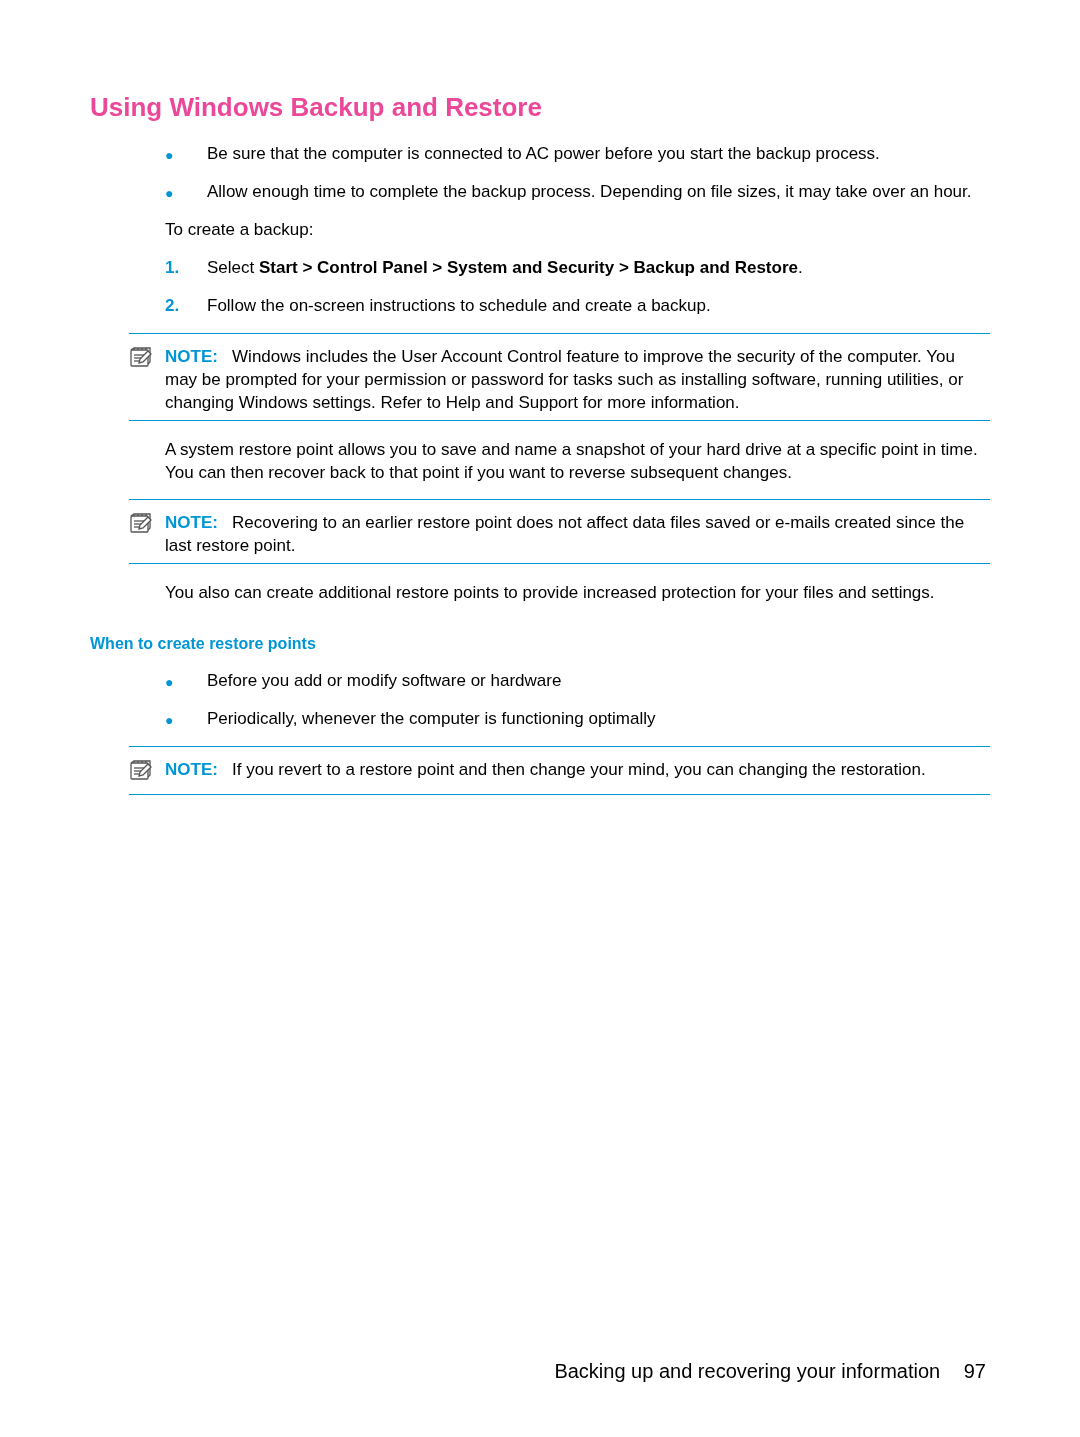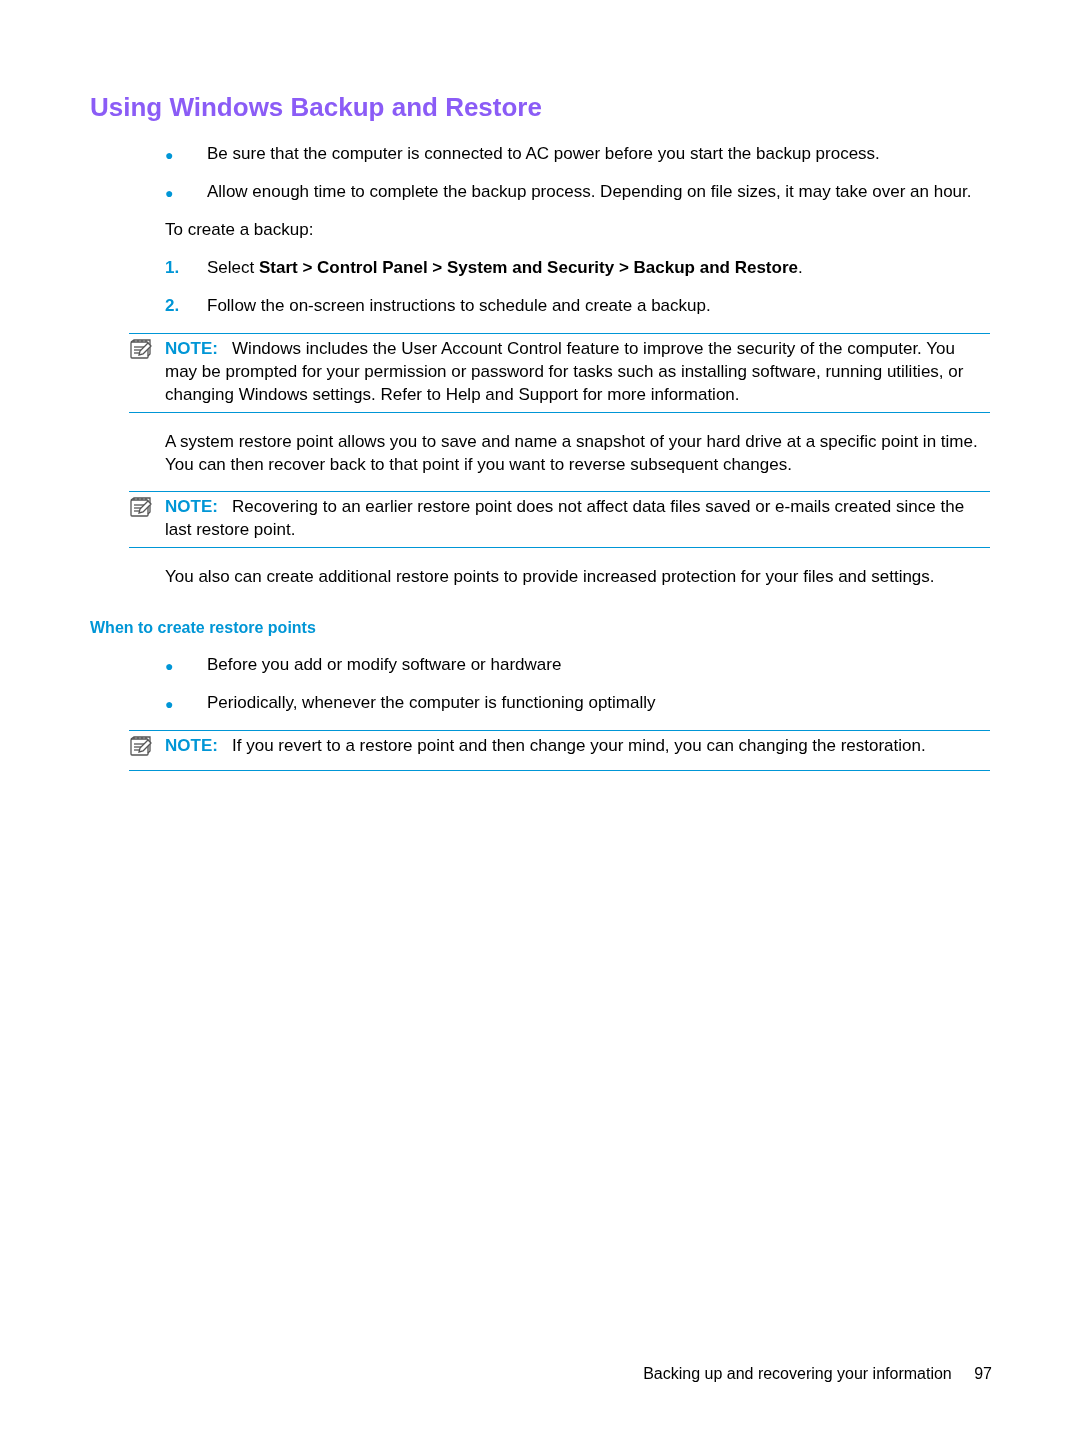--- a/index.html
+++ b/index.html
@@ -14,21 +14,21 @@
       height: 1437px;
       position: relative;
       font-size: 17px;
       line-height: 1.35;
       color: #000000;
     }
     .page-content {
       padding: 90px 90px 0 90px;
     }
     .h1 {
-      color: #8b5cf6;
+      color: #ec4899;
       font-size: 26px;
       font-weight: bold;
       margin-bottom: 18px;
     }
     .h2 {
       color: #0096d6;
       font-size: 16px;
       font-weight: bold;
       margin-top: 28px;
       margin-bottom: 15px;
@@ -77,21 +77,21 @@
       flex: 1;
     }
     .bold {
       font-weight: bold;
     }
     .note-box {
       border-top: 1.5px solid #0096d6;
       border-bottom: 1.5px solid #0096d6;
       margin-left: 39px;
       margin-bottom: 18px;
-      padding: 4px 0 5px 0;
+      padding: 12px 0 5px 0;
       display: flex;
       align-items: flex-start;
     }
     .note-icon {
       flex: 0 0 36px;
       padding-top: 1px;
     }
     .note-icon svg {
       width: 24px;
       height: 22px;
@@ -99,22 +99,22 @@
     .note-text {
       flex: 1;
     }
     .note-label {
       color: #0096d6;
       font-weight: bold;
     }
     .footer {
       position: absolute;
       bottom: 52px;
-      right: 88px;
-      font-size: 16px;
+      right: 94px;
+      font-size: 20px;
     }
     .footer-text {
       margin-right: 18px;
     }
     .footer-page {
       display: inline;
     }
   </style>
 </head>
 <body>

